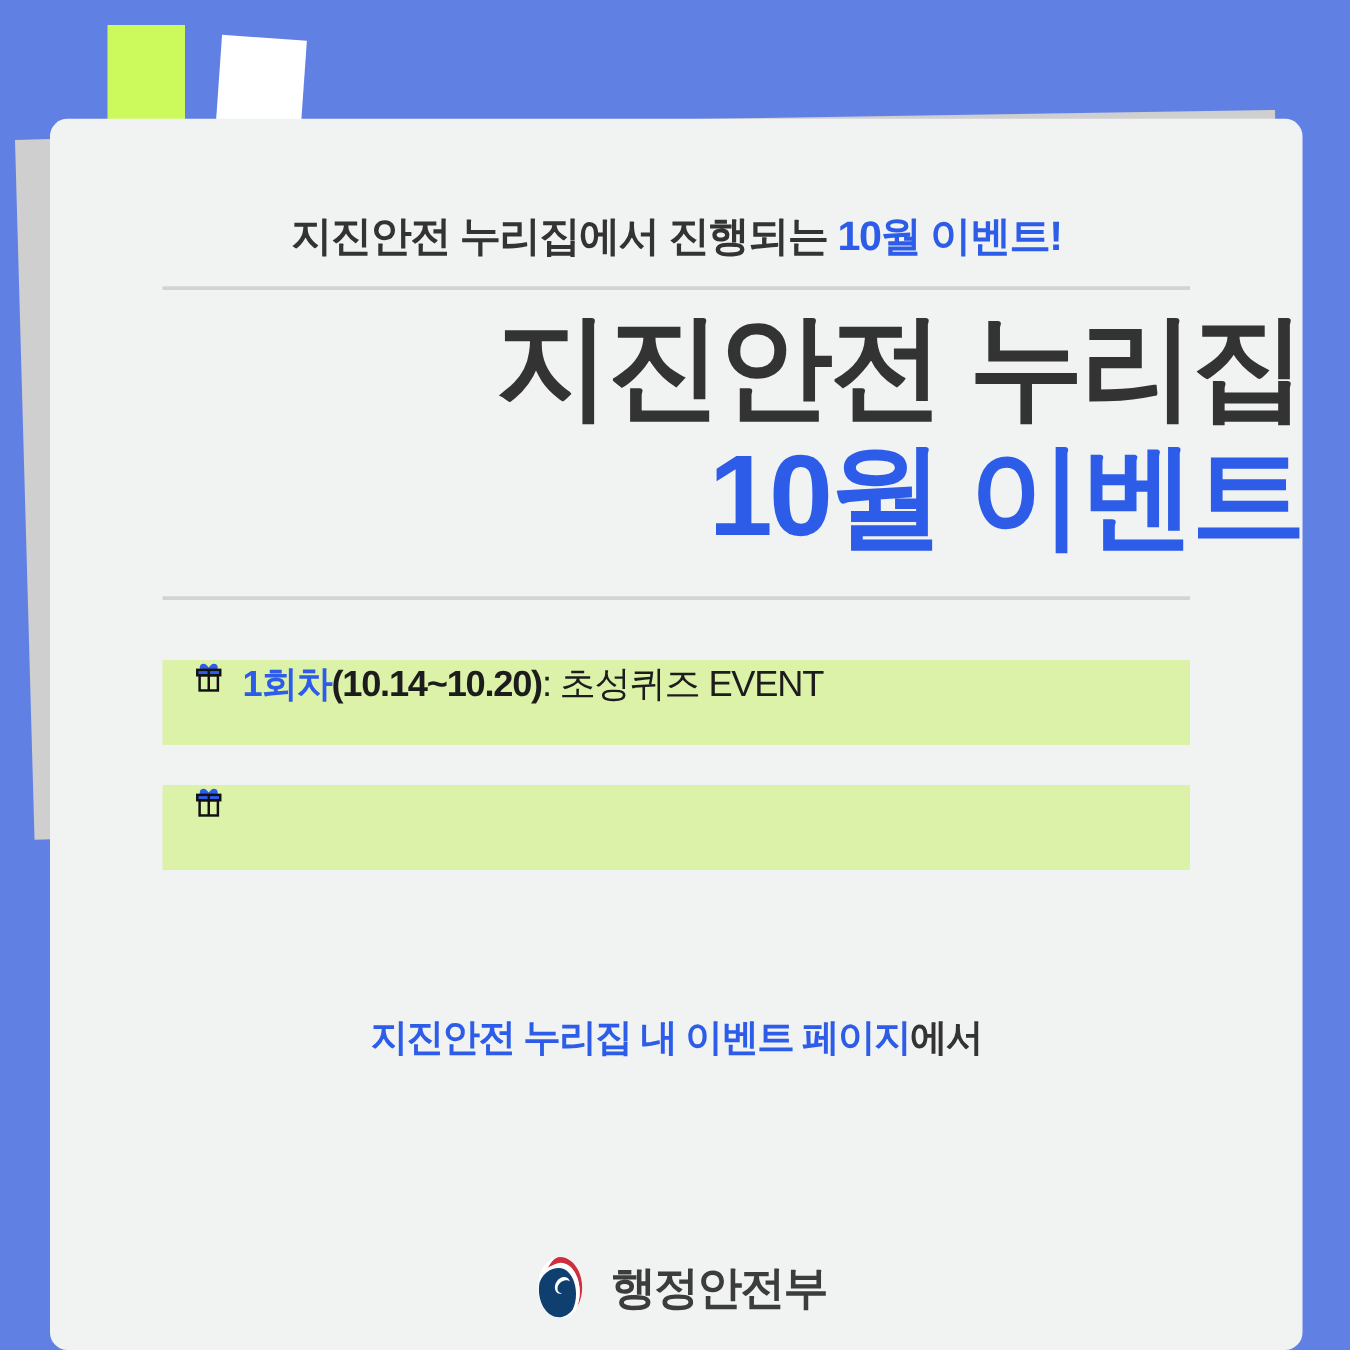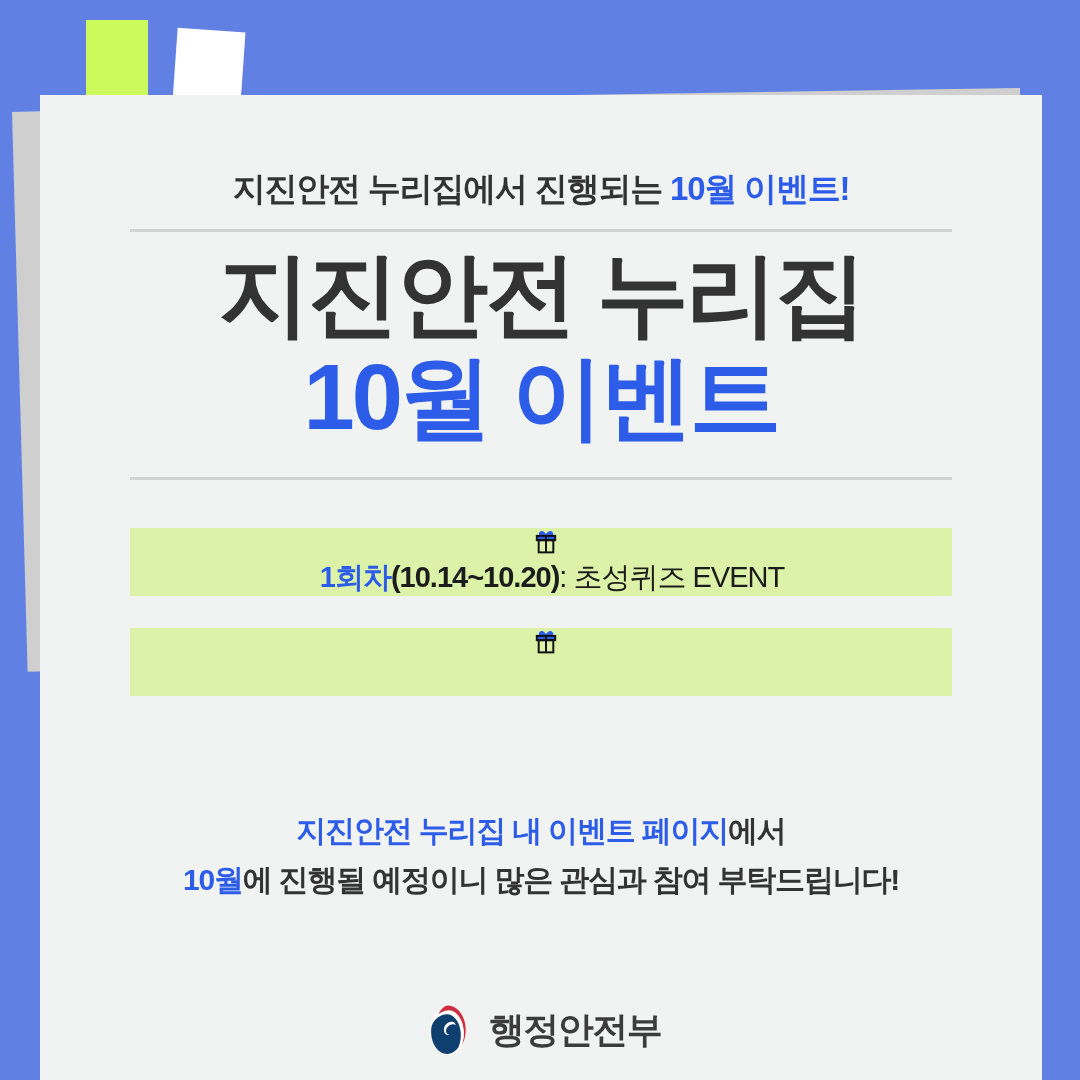--- a/index.html
+++ b/index.html
@@ -63,20 +63,21 @@
   }
 
   
   .card {
     position: absolute;
     left: 40px;
     top: 95px;
     width: 1002px;
     height: 985px;
     background: #f1f3f2;
+    border-radius: 14px;
   }
 
   .card-inner {
     position: absolute;
     left: 0;
     top: 0;
     width: 100%;
     height: 100%;
   }
 
@@ -113,42 +114,41 @@
     top: 148px;
     text-align: center;
   }
 
   .title-line {
     font-size: 92px;
     font-weight: 900;
     letter-spacing: -3px;
     line-height: 1.12;
     white-space: nowrap;
+    text-align: right;
   }
   .title-line-1 { color: #333333; }
   .title-line-2 { color: #2d5de8; }
 
   
   .events {
     position: absolute;
     left: 90px;
     top: 433px;
     width: 822px;
   }
 
   .event-chip {
     position: relative;
     height: 68px;
     background: #dcf2a8;
     margin-bottom: 32px;
     display: flex;
-    align-items: center;
     padding-left: 22px;
     box-sizing: border-box;
-    flex-direction: column;
   }
 
   .gift-icon {
     flex: 0 0 auto;
     width: 30px;
     height: 30px;
     margin-right: 12px;
     display: block;
   }
 
@@ -263,23 +263,20 @@
             <line x1="16" y1="8.4" x2="16" y2="26" stroke="#111111" stroke-width="2.1"></line>
           </svg>
         </div>
 
       </div>
 
       <div class="footer-note">
         <div class="footer-line">
           <span class="accent">지진안전 누리집 내 이벤트 페이지</span><span>에서</span>
         </div>
-        <div class="footer-line">
-          <span class="accent">10월</span><span>에 진행될 예정이니 많은 관심과 참여 부탁드립니다!</span>
-        </div>
       </div>
 
       <div class="logo-row">
         <svg class="logo-mark" viewBox="0 0 64 64">
           <ellipse cx="32" cy="32" rx="21" ry="29" fill="#ffffff"></ellipse>
           <path d="M32 3c11.6 0 21 13 21 29 0 7.6-2.1 14.5-5.6 19.6 2.1-4.6 3.3-10 3.3-15.8 0-15-8-27.2-17.9-27.2-6.4 0-12 5.1-15.2 12.8C20.3 11.7 25.6 3 32 3z" fill="#cf2e3f"></path>
           <path d="M32.8 9.6c9.9 0 17.9 12.2 17.9 27.2 0 5.8-1.2 11.2-3.3 15.8-3.7 5.4-8.9 8.4-14.6 8.4-11.6 0-21-13-21-29 0-3.5.4-6.8 1.2-9.9 2.6-7.3 10.3-12.5 19.8-12.5z" fill="#ffffff"></path>
           <path d="M31 13.4c9 0 16.2 11.1 16.2 24.8 0 5.5-1.2 10.6-3.1 14.7-3.4 4.6-8 7.4-13.1 7.4-10.5 0-19-11.8-19-26.3 0-2.3.2-4.6.6-6.7 2.9-8.2 10.1-13.9 18.4-13.9z" fill="#0f3f6e"></path>
           <path d="M38.5 22.6c-3.4-1.4-7.3.2-9.6 3.6-2.1 3.1-2.4 7-.7 9.6 1.3 2 3.7 2.6 5.7 1.6-2.8.1-4.6-2.1-4.2-5.1.4-3.2 3.2-6.1 6.5-6.9 2-.5 3.9-.1 5.2 1-.6-1.7-1.7-3.1-2.9-3.8z" fill="#ffffff"></path>
         </svg>

